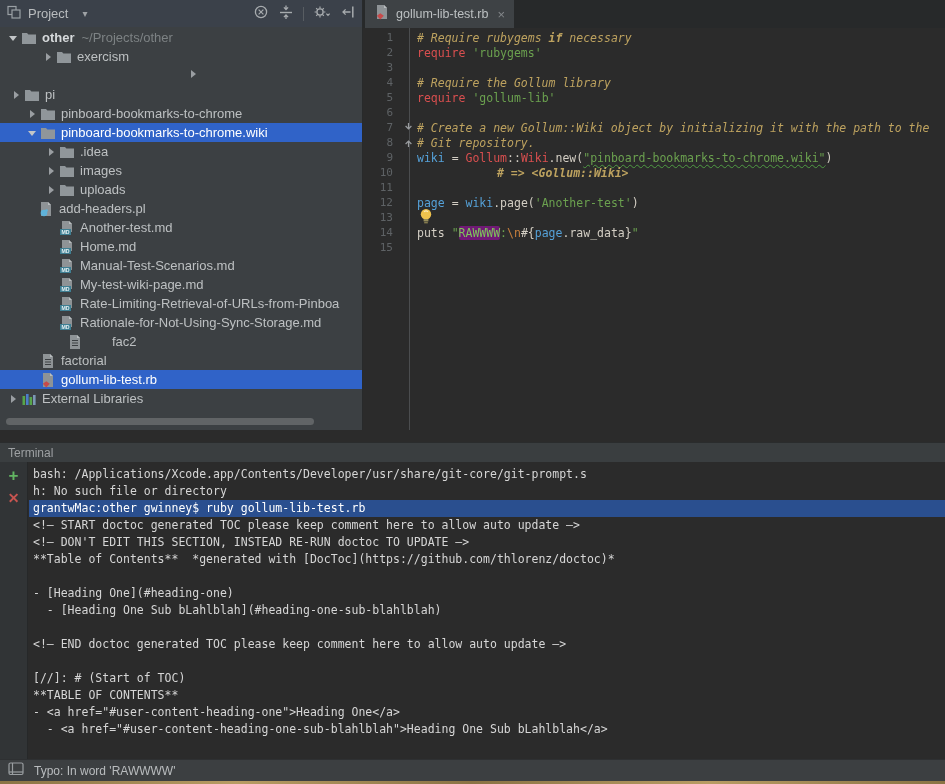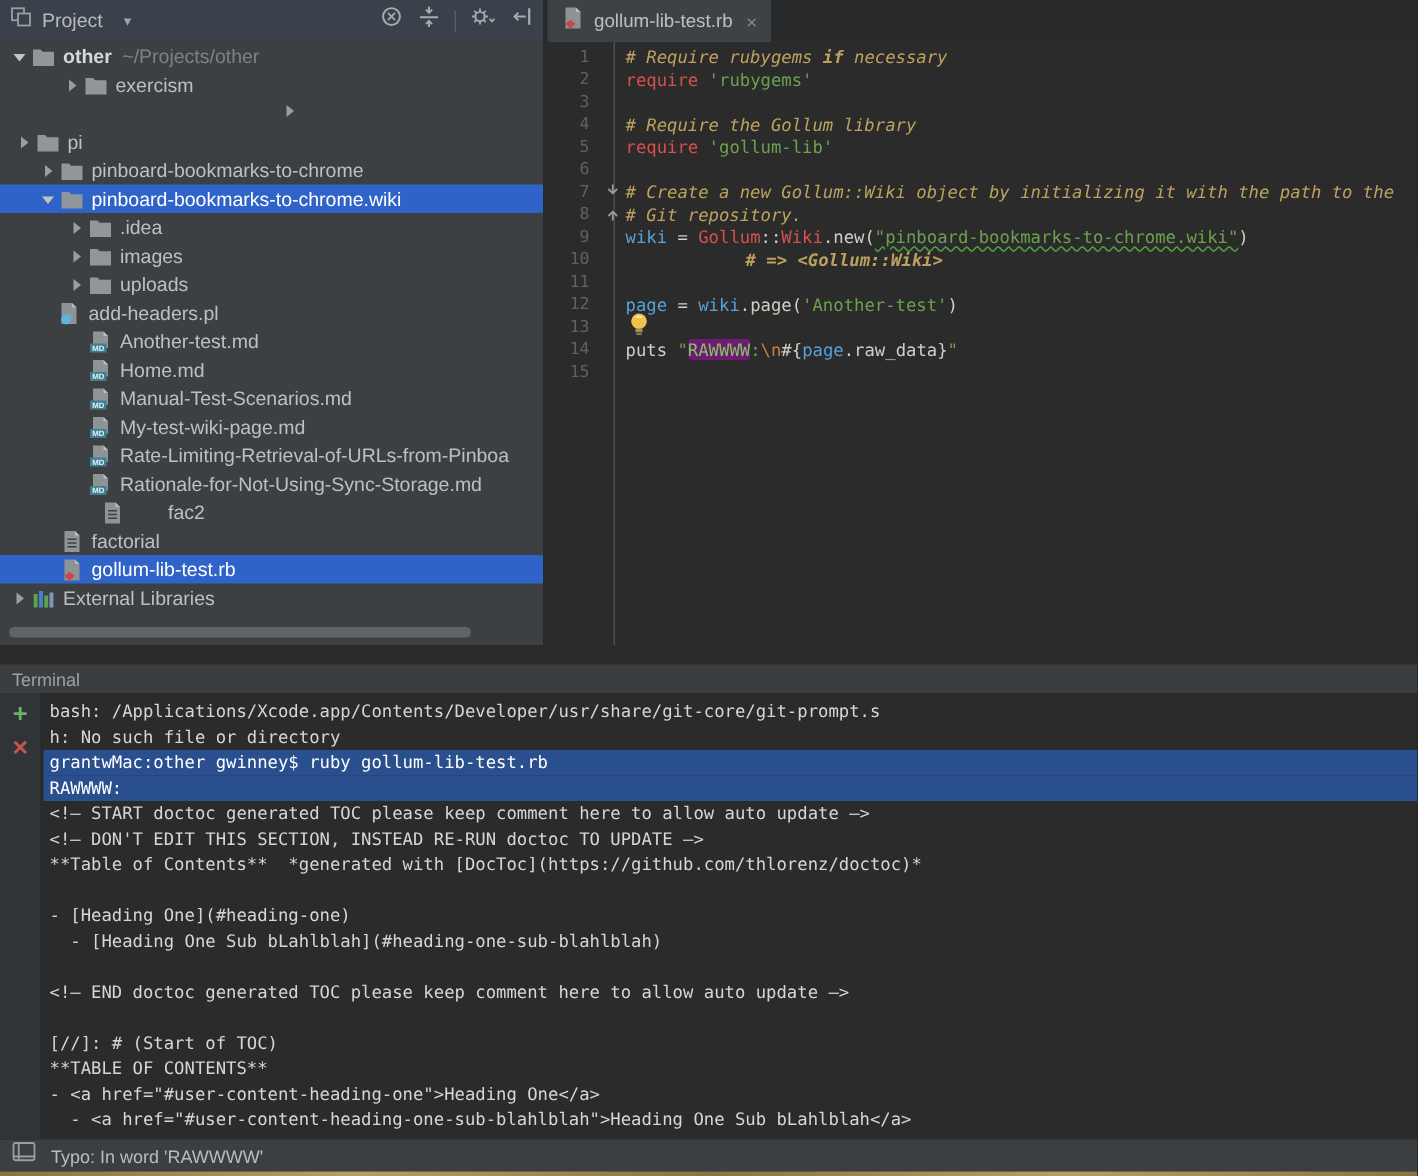--- a/index.html
+++ b/index.html
@@ -460,21 +460,20 @@
       <span>Terminal</span>
     </div>
     <div class="term-toolbar">
       <span class="tt-add">+</span>
       <span class="tt-close">✕</span>
     </div>
     <div class="term-content" id="term-content">
         <div class="tline">bash: /Applications/Xcode.app/Contents/Developer/usr/share/git-core/git-prompt.s</div>
         <div class="tline">h: No such file or directory</div>
         <div class="tline sel">grantwMac:other gwinney$ ruby gollum-lib-test.rb</div>
-        <div class="tline sel">RAWWWW:</div>
         <div class="tline">&lt;!— START doctoc generated TOC please keep comment here to allow auto update —&gt;</div>
         <div class="tline">&lt;!— DON'T EDIT THIS SECTION, INSTEAD RE-RUN doctoc TO UPDATE —&gt;</div>
         <div class="tline">**Table of Contents**  *generated with [DocToc](https://github.com/thlorenz/doctoc)*</div>
         <div class="tline"></div>
         <div class="tline">- [Heading One](#heading-one)</div>
         <div class="tline">  - [Heading One Sub bLahlblah](#heading-one-sub-blahlblah)</div>
         <div class="tline"></div>
         <div class="tline">&lt;!— END doctoc generated TOC please keep comment here to allow auto update —&gt;</div>
         <div class="tline"></div>
         <div class="tline">[//]: # (Start of TOC)</div>

